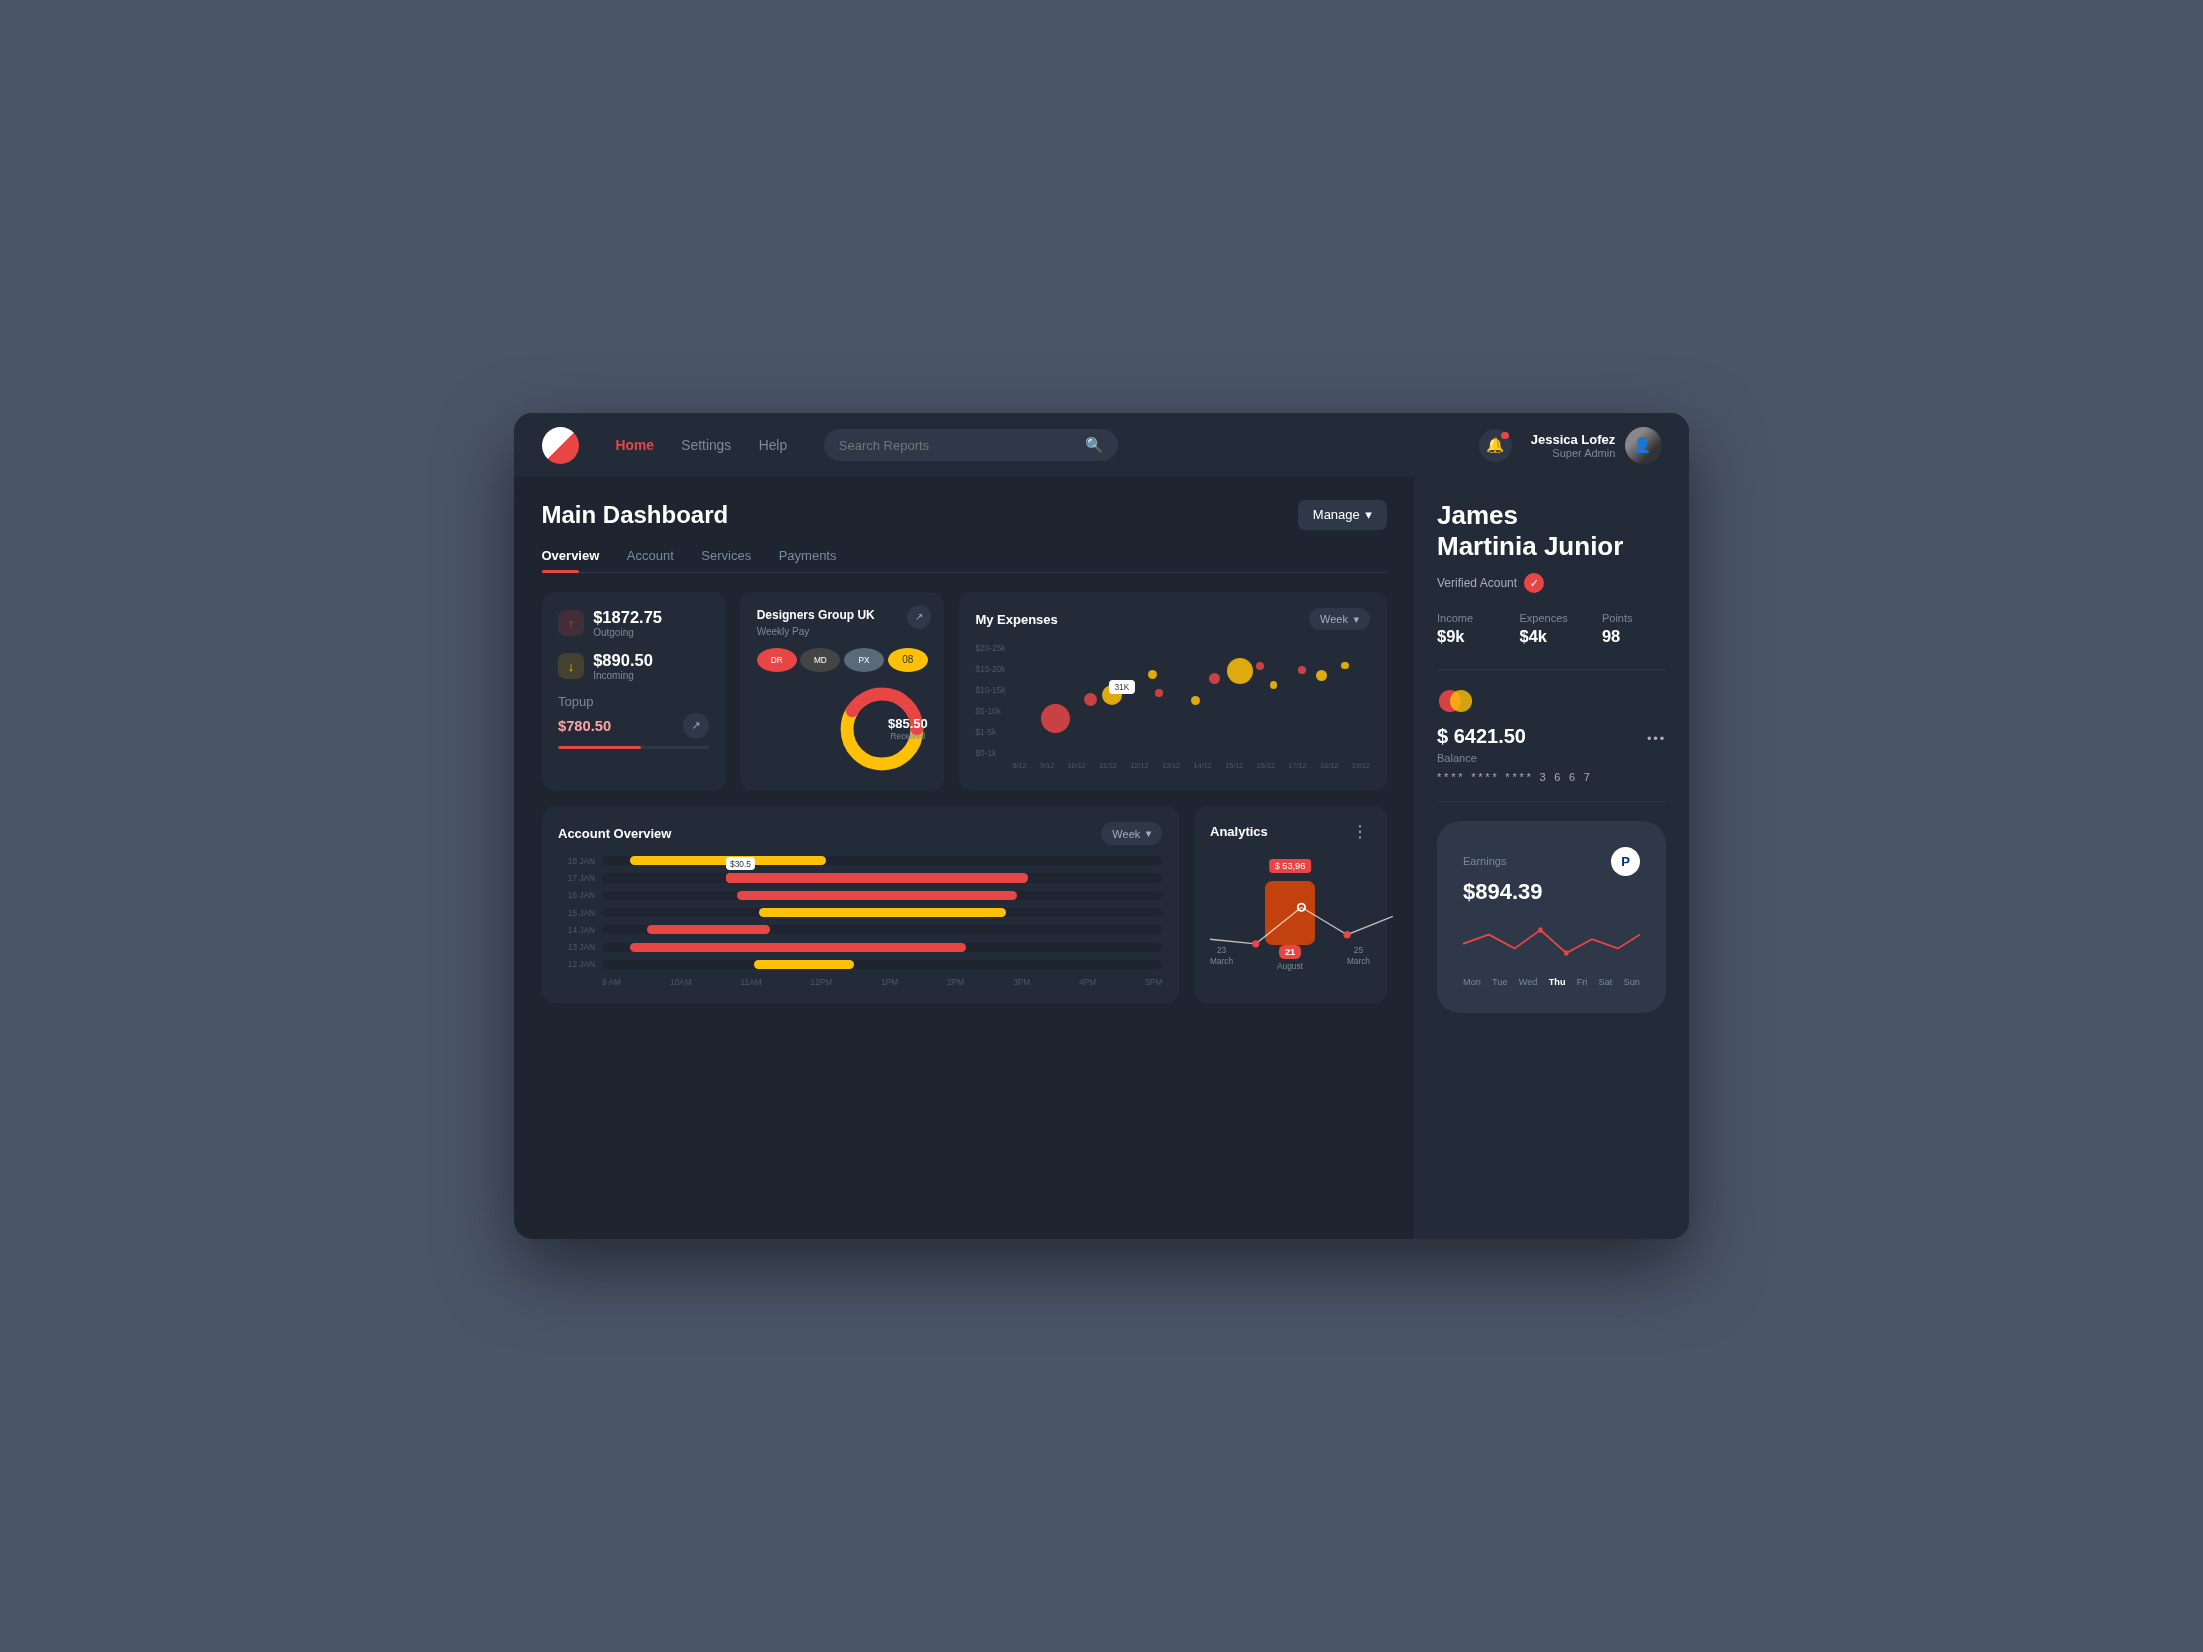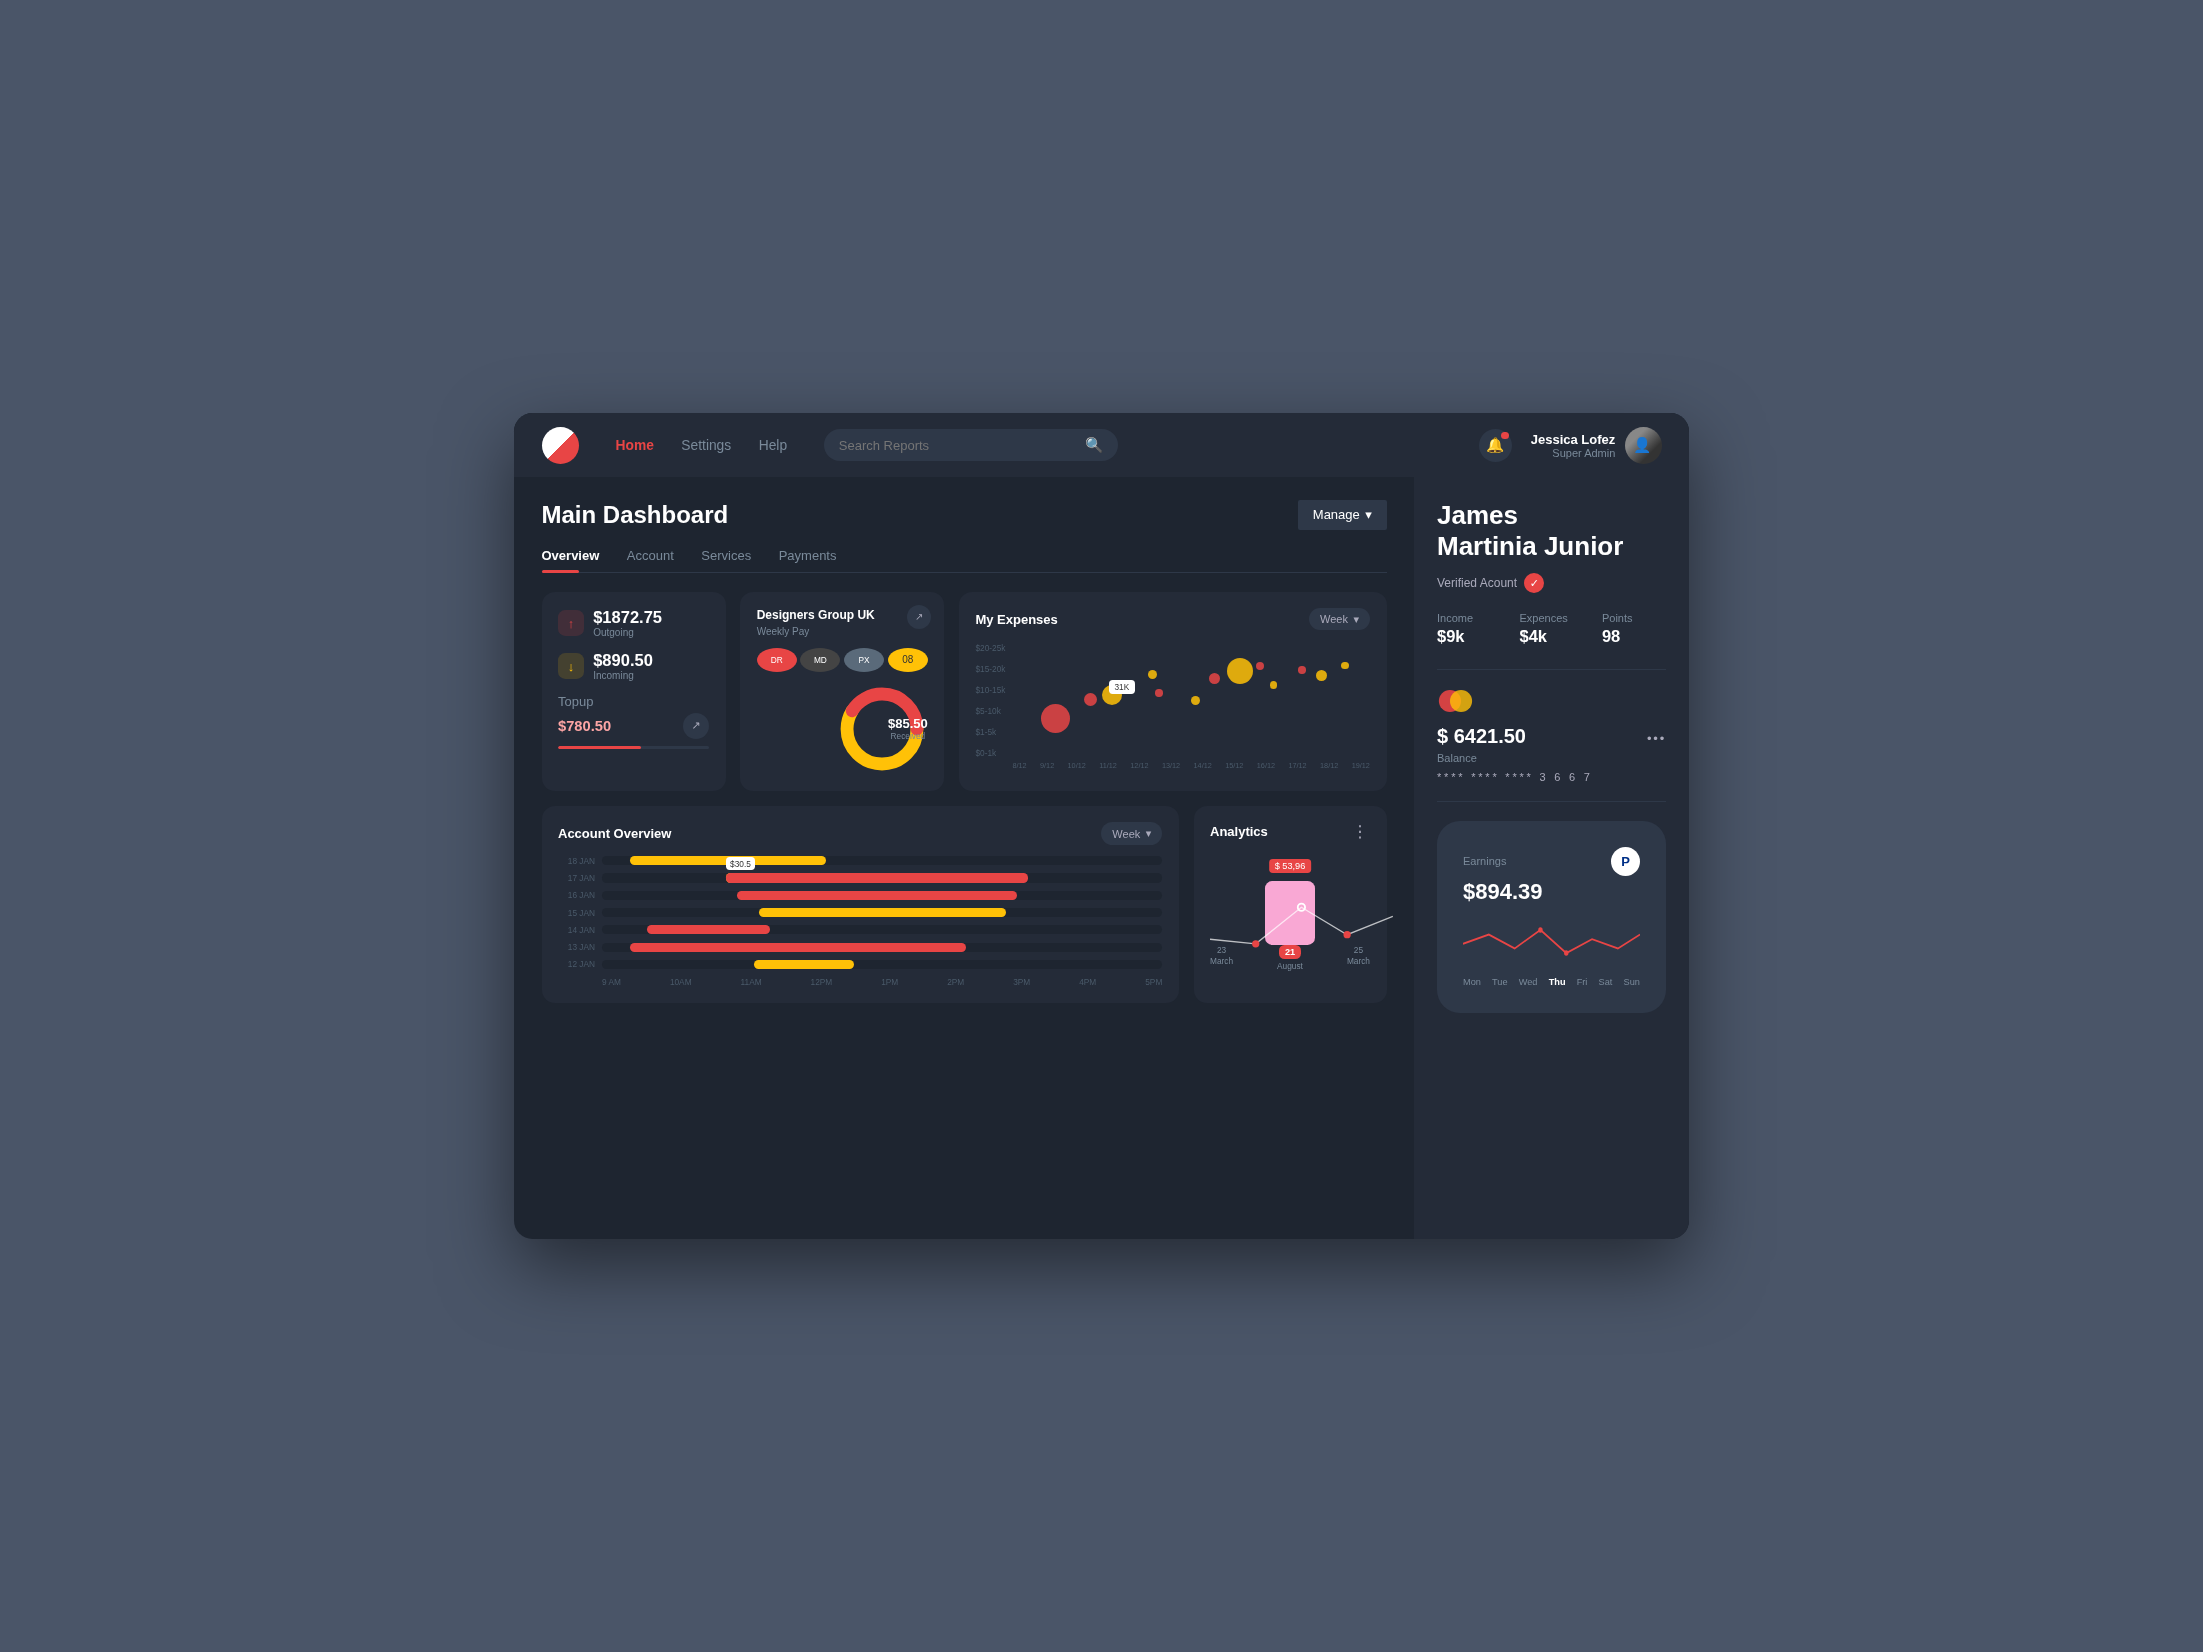--- a/index.html
+++ b/index.html
@@ -127,21 +127,21 @@
       margin-bottom: 18.4px;
     }
     .dashboard-title {
       color: #fff;
       font-size: 24px;
       font-weight: 700;
     }
     .manage-btn {
       display: flex; align-items: center; gap: 5.5px;
       background: #2e3848; color: #fff; border: none;
-      padding: 7.3px 14.7px; border-radius: 2px; cursor: pointer; font-size: 13px;
+      padding: 7.3px 14.7px; border-radius: 7px; cursor: pointer; font-size: 13px;
     }
 
     
     .tabs {
       display: flex;
       gap: 27.5px;
       margin-bottom: 18.4px;
       border-bottom: 0.9px solid #2e3848;
     }
     .tab {
@@ -313,21 +313,21 @@
 
     
     .analytics-chart {
       height: 119px;
       position: relative;
       margin-top: 9.2px;
     }
     .analytics-bar {
       position: absolute;
       bottom: 18.4px;
-      background: #f9a8d4;
+      background: #c2410c;
       border-radius: 7.3px;
       width: 46px;
       left: 50%;
       transform: translateX(-50%);
     }
     .analytics-bar-label {
       position: absolute; top: -22px; left: 50%;
       transform: translateX(-50%);
       background: #e84545; color: #fff; font-size: 9.2px;
       padding: 1.8px 5.5px; border-radius: 3.7px; white-space: nowrap;

